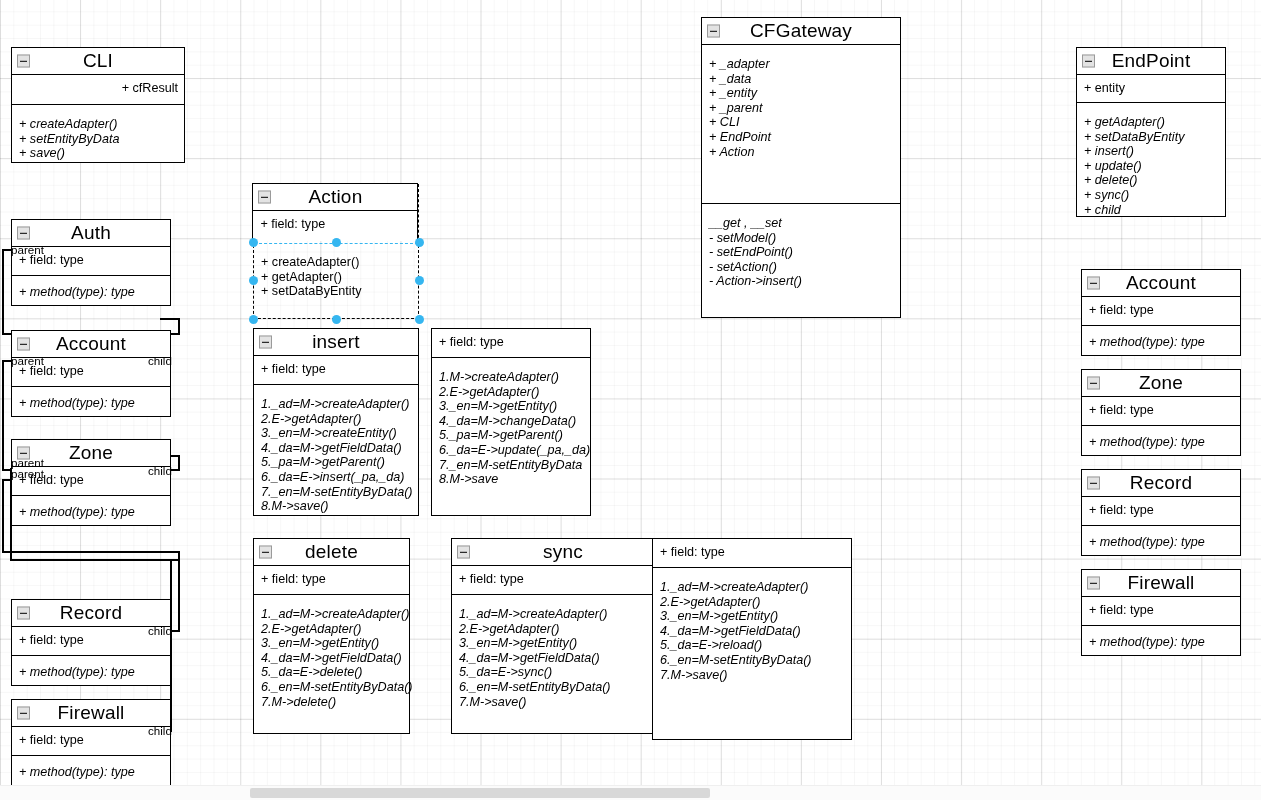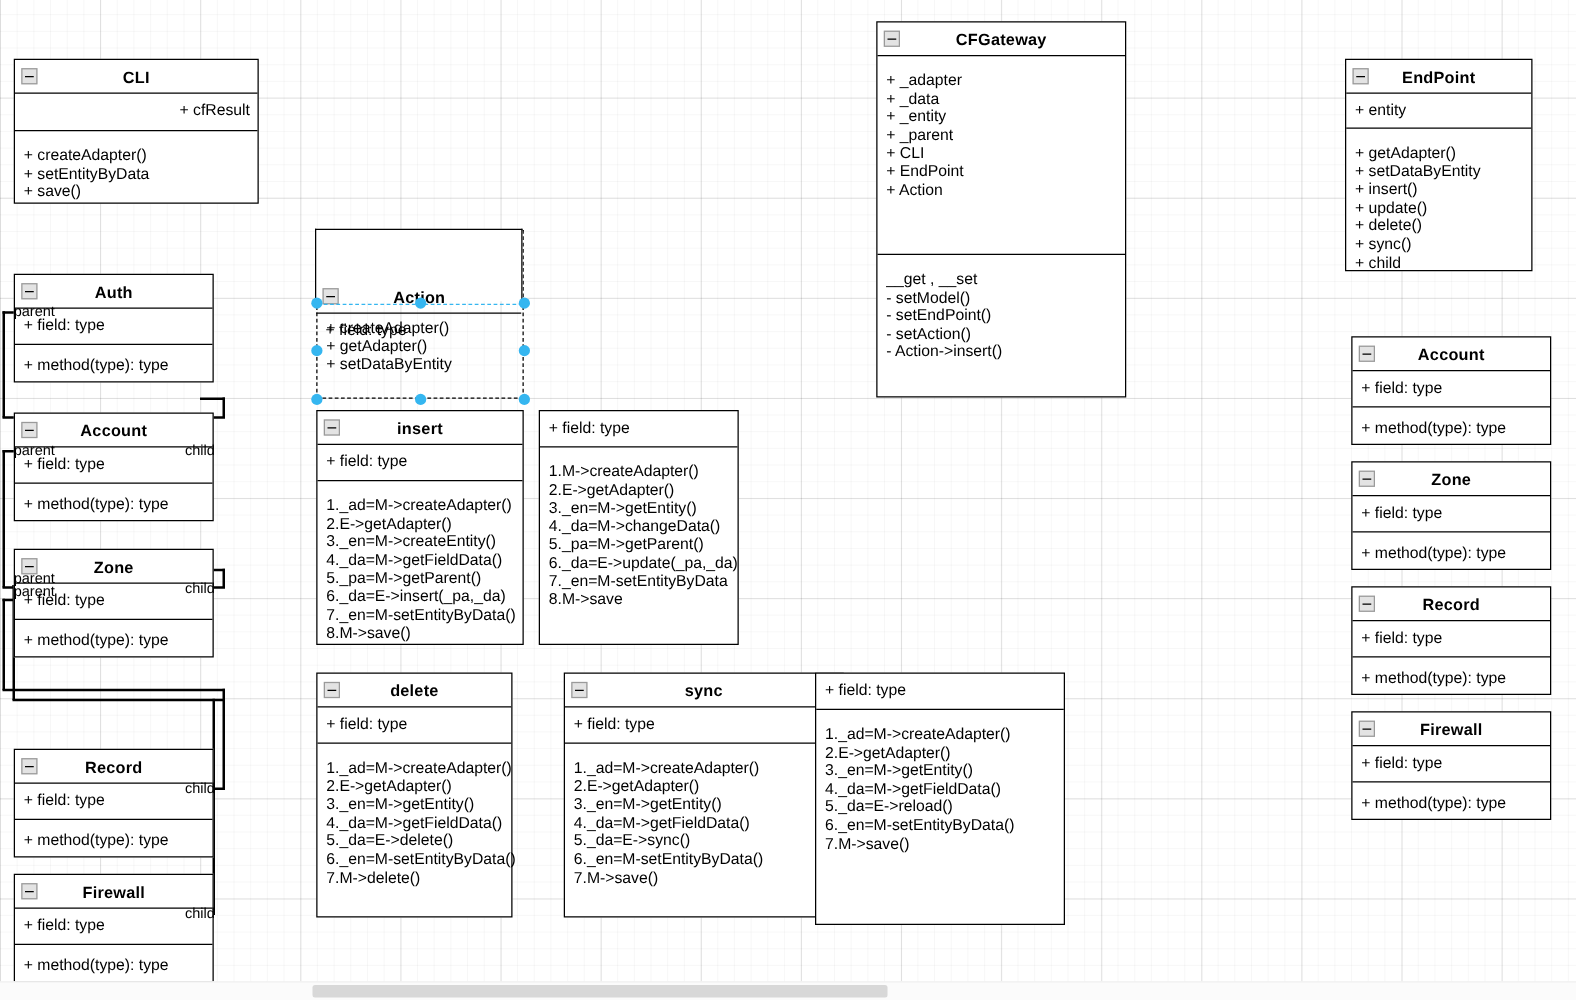--- a/index.html
+++ b/index.html
@@ -38,22 +38,22 @@
   .uml .hdr {
     position: relative;
     height: 27px;
     border-bottom: 1.6px solid #000000;
     display: flex;
     align-items: center;
     justify-content: center;
     box-sizing: border-box;
   }
   .uml .hdr .title {
-    font-size: 13px;
-    font-weight: bold;
+    font-size: 19px;
+    font-weight: normal;
     color: #000000;
     letter-spacing: .2px;
   }
   .collapse-ico {
     position: absolute;
     left: 5px;
     top: 50%;
     transform: translateY(-50%);
     width: 13px;
     height: 13px;
@@ -74,21 +74,21 @@
   .uml .sect {
     box-sizing: border-box;
     padding: 6px 6px 6px 7px;
     font-size: 12.6px;
     line-height: 14.6px;
     color: #000;
     white-space: nowrap;
   }
   .uml .sect.bordered { border-bottom: 1.6px solid #000; }
   .uml .sect .row { height: 14.6px; }
-  .uml .sect.pad-top { padding-top: 12px; }
+  .uml .sect.pad-top { padding-top: 12px; font-style: italic; }
 
   
   .uml.selected {
     border: 1.6px dashed #000;
     background: transparent;
   }
   .uml.selected .inner-solid {
     border: 1.6px solid #000;
     border-bottom: none;
     background: #fff;
@@ -185,21 +185,21 @@
 
   <div class="conn-label" style="left:11px; top:243px;">parent</div>
   <div class="conn-label" style="left:11px; top:354px;">parent</div>
   <div class="conn-label" style="left:148px;top:354px;">child</div>
   <div class="conn-label" style="left:11px; top:456px;">parent</div>
   <div class="conn-label" style="left:11px; top:467px;">parent</div>
   <div class="conn-label" style="left:148px;top:464px;">child</div>
   <div class="conn-label" style="left:148px;top:624px;">child</div>
   <div class="conn-label" style="left:148px;top:724px;">child</div>
 
-  <div class="uml" style="left:11px; top:47px; width:196px; height:116px;">
+  <div class="uml" style="left:11px; top:47px; width:174px; height:116px;">
     <div class="hdr">
       <span class="collapse-ico"></span>
       <span class="title">CLI</span>
     </div>
     <div class="sect bordered" style="height:30px;text-align:right;">
       <div class="row">+ cfResult</div>
     </div>
     <div class="sect pad-top">
       <div class="row">+ createAdapter()</div>
       <div class="row">+ setEntityByData</div>
@@ -244,21 +244,21 @@
       <div class="row">+ insert()</div>
       <div class="row">+ update()</div>
       <div class="row">+ delete()</div>
       <div class="row">+ sync()</div>
       <div class="row">+ child</div>
     </div>
   </div>
 
   <div class="uml selected" style="left:253px; top:184px; width:166px; height:135px;">
     <div class="inner-solid" style="position:absolute; left:-1.6px; top:-1.6px; width:166px; height:58px;">
-      <div class="hdr" style="height:27px;margin-top:40px;">
+      <div class="hdr" style="height:27px;">
         <span class="collapse-ico"></span>
         <span class="title">Action</span>
       </div>
       <div class="sect" style="height:29px; padding-top:6px;">
         <div class="row">+ field: type</div>
       </div>
     </div>
     <div class="sel-split" style="top:58px;"></div>
     <div class="sect" style="position:absolute; top:66px; left:0; right:0; padding-top:4px;">
       <div class="row">+ createAdapter()</div>

